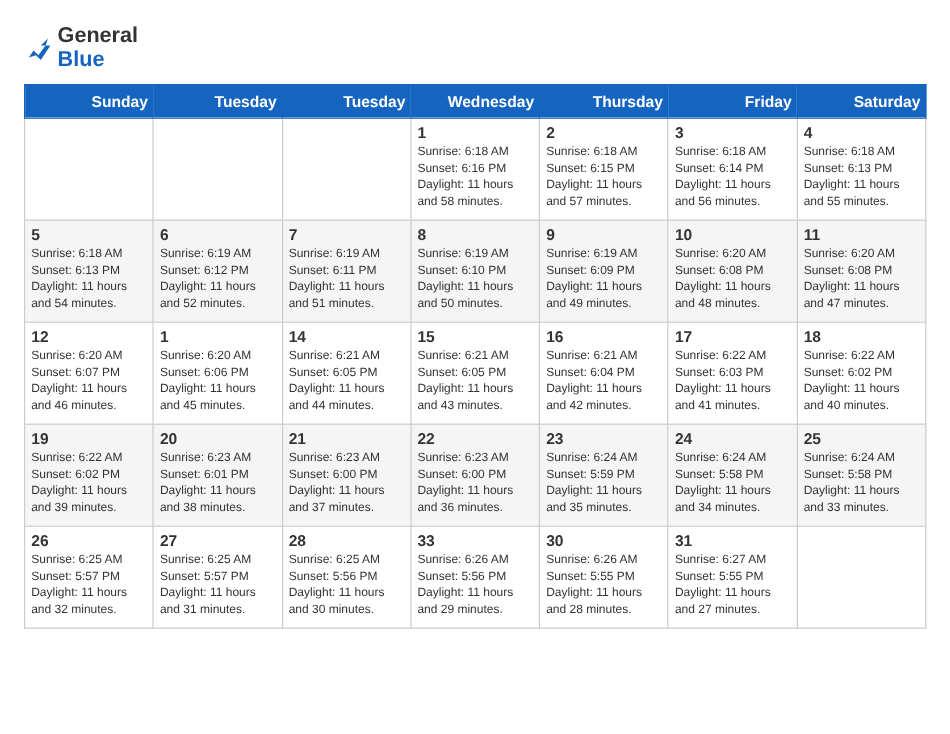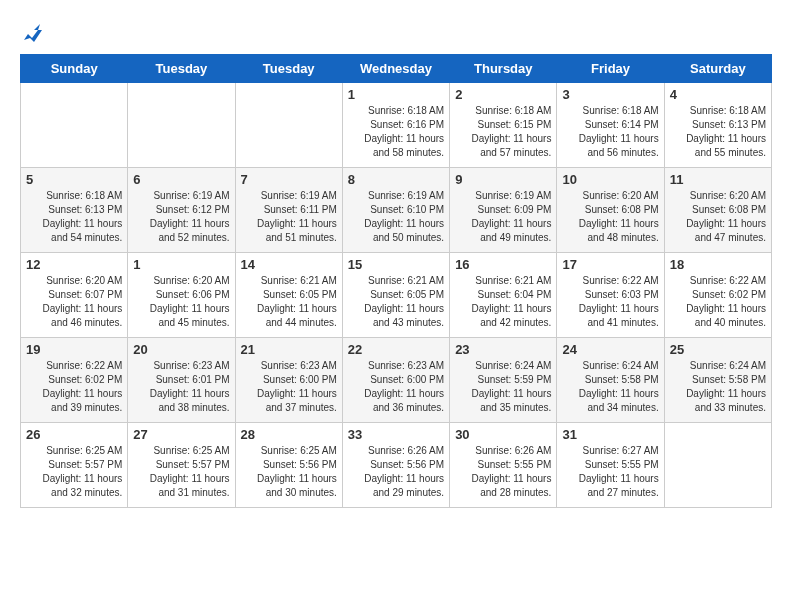--- a/index.html
+++ b/index.html
@@ -48,21 +48,21 @@
       width: 100%;
       border-collapse: collapse;
       border: 1px solid #ccc;
     }
     .calendar th {
       background-color: #1565c0;
       color: #fff;
       font-size: 13px;
       font-weight: bold;
       padding: 6px 4px;
-      text-align: center;
+      text-align: right;
       border: 1px solid #1565c0;
     }
     .calendar td {
       width: 107px;
       vertical-align: top;
       padding: 4px 5px;
       border: 1px solid #ccc;
       font-size: 10.5px;
       color: #333;
       background: #fff;
@@ -74,37 +74,40 @@
     .day-number {
       font-weight: bold;
       font-size: 13px;
       margin-bottom: 2px;
       display: block;
     }
     .day-info {
       font-size: 10px;
       line-height: 1.4;
       color: #333;
-      text-align: right;
     }
     .empty-cell {
       background: #fff !important;
     }
     .calendar tr:nth-child(even) .empty-cell {
       background: #f5f5f5 !important;
     }
   </style>
 </head>
 <body>
 
 <div class="header-area">
   <div class="logo">
       <svg width="24" height="24" viewBox="0 0 24 24">
         <path d="M20 4 L14 10 L18 10 L12 18 L8 14 L4 20 L10 18 L14 22 L22 10 L18 10 Z" fill="#1565c0"></path>
       </svg>
+      <div style="display: flex; flex-direction: column; align-items: flex-start; line-height: 1.1;">
+        <span class="logo-text-general">General</span>
+        <span class="logo-text-blue">Blue</span>
+      </div>
     </div>
   <div class="title-area">
     <div class="month-title"></div>
     <div class="location-title"></div>
   </div>
 </div>
 
 <table class="calendar">
   <thead>
     <tr>

